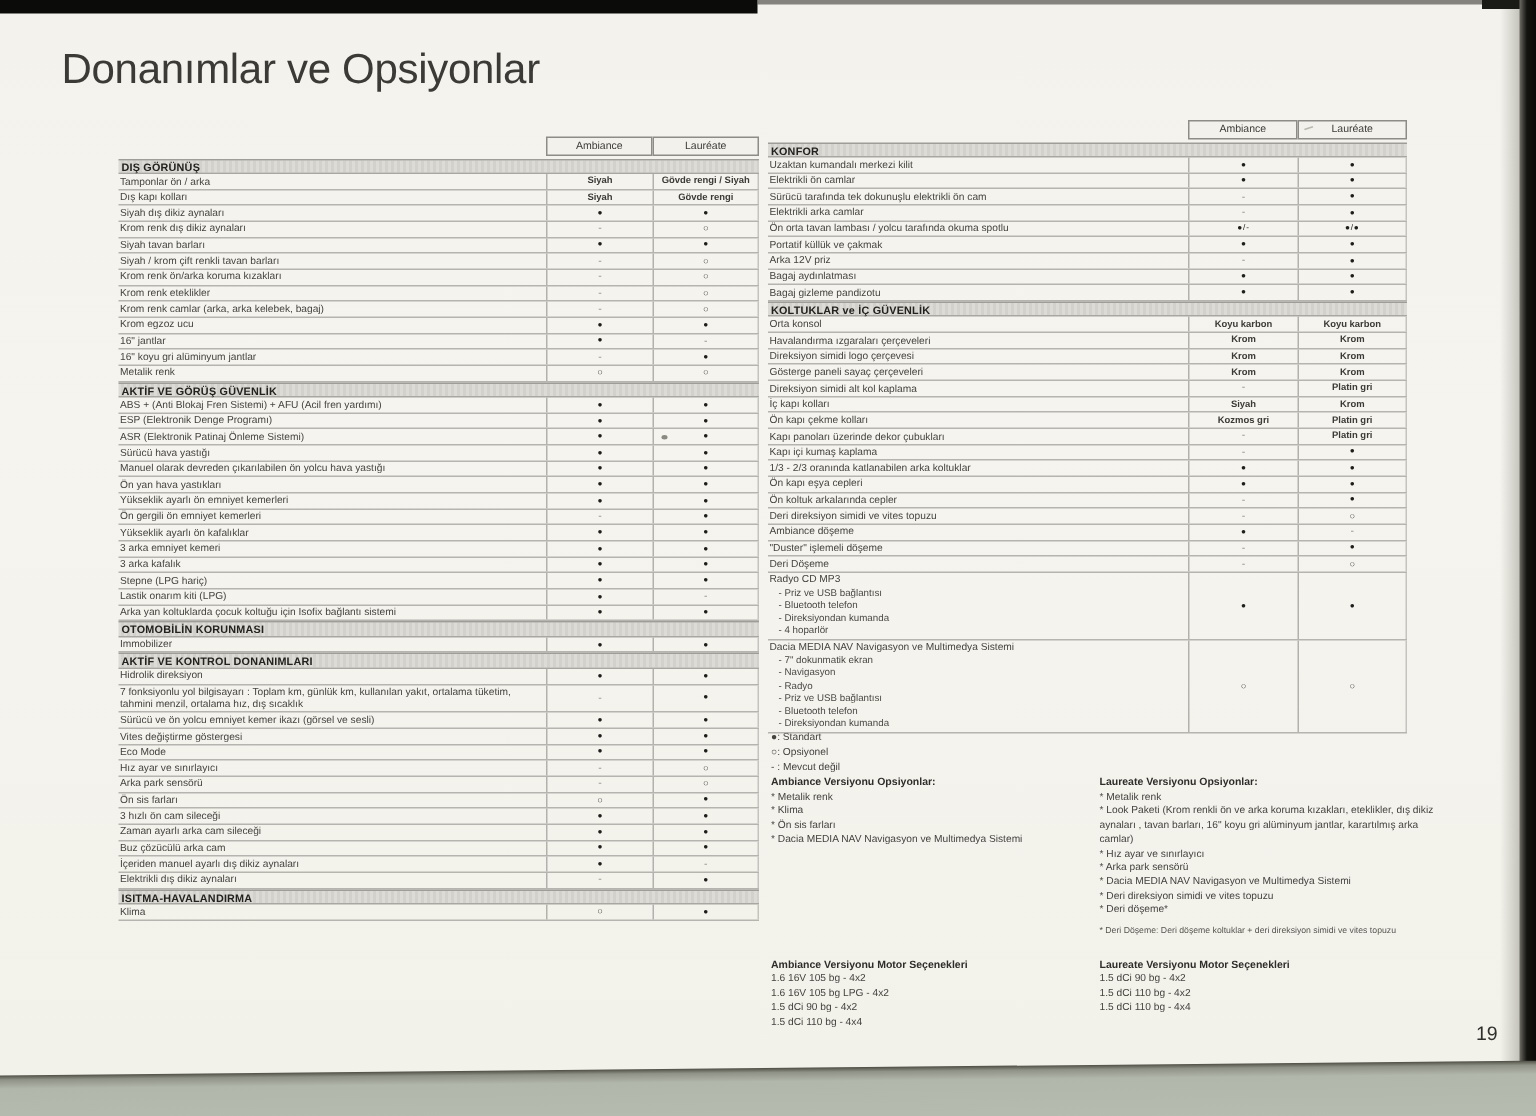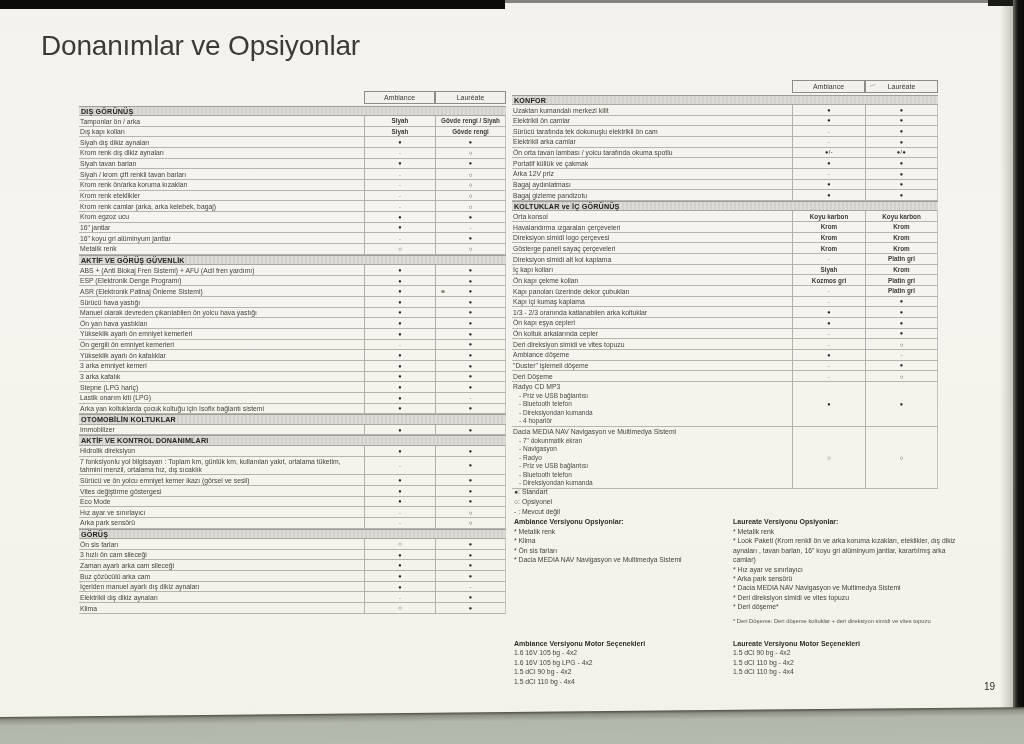--- a/index.html
+++ b/index.html
@@ -45,21 +45,21 @@
   .opt-amb { left:514px; top:518px; }
   .opt-lau { left:733px; top:518px; width:232px; }
   .opt-title { font-size:7px; font-weight:700; color:#2e2d29; margin-bottom:2px; }
   .opt-line { font-size:6.8px; color:#44433e; line-height:1.38; }
   .opt-foot { font-size:5.8px; color:#55544e; margin-top:7px; }
   .eng-block { position:absolute; width:220px; }
   .eng-amb { left:514px; top:640px; }
   .eng-lau { left:733px; top:640px; }
   .eng-title { font-size:7px; font-weight:700; color:#2e2d29; margin-bottom:1px; }
   .eng-line { font-size:6.8px; color:#45443f; line-height:1.42; }
-  .page-number { position:absolute; left:984px; top:681px; font-size:10px; color:#2f2f2c; }
+  .page-number { position:absolute; left:984px; top:681px; font-size:13px; color:#2f2f2c; }
 
   
   .art { position:absolute; }
   .art-top-left { left:0; top:0; width:505px; height:9px; background:#0b0b09; }
   .art-top-line { left:505px; top:0; width:519px; height:3px; background:rgba(40,40,36,0.55); }
   .art-top-right { left:988px; top:0; width:36px; height:6px; background:#1a1a17; }
   .art-right-shadow { left:1000px; top:0; width:14px; height:714px;
       background:linear-gradient(90deg,rgba(120,118,108,0) 0%,rgba(100,98,88,0.35) 100%); }
   .art-right { left:1013px; top:0; width:11px; height:716px;
       background:linear-gradient(90deg,#6d6c64 0%,#12120f 45%,#0a0a08 100%); }
@@ -214,21 +214,21 @@
         <div class="trow">
           <div class="tlabel">Lastik onarım kiti (LPG)</div>
           <div class="tval v-dot">●</div>
           <div class="tval v-dash">-</div>
         </div>
         <div class="trow">
           <div class="tlabel">Arka yan koltuklarda çocuk koltuğu için Isofix bağlantı sistemi</div>
           <div class="tval v-dot">●</div>
           <div class="tval v-dot">●</div>
         </div>
-        <div class="sbar">OTOMOBİLİN KOLTUKLAR</div>
+        <div class="sbar">OTOMOBİLİN KORUNMASI</div>
         <div class="trow">
           <div class="tlabel">Immobilizer</div>
           <div class="tval v-dot">●</div>
           <div class="tval v-dot">●</div>
         </div>
         <div class="sbar">AKTİF VE KONTROL DONANIMLARI</div>
         <div class="trow">
           <div class="tlabel">Hidrolik direksiyon</div>
           <div class="tval v-dot">●</div>
           <div class="tval v-dot">●</div>
@@ -256,21 +256,20 @@
         <div class="trow">
           <div class="tlabel">Hız ayar ve sınırlayıcı</div>
           <div class="tval v-dash">-</div>
           <div class="tval v-ring">○</div>
         </div>
         <div class="trow">
           <div class="tlabel">Arka park sensörü</div>
           <div class="tval v-dash">-</div>
           <div class="tval v-ring">○</div>
         </div>
-        <div class="sbar">GÖRÜŞ</div>
         <div class="trow">
           <div class="tlabel">Ön sis farları</div>
           <div class="tval v-ring">○</div>
           <div class="tval v-dot">●</div>
         </div>
         <div class="trow">
           <div class="tlabel">3 hızlı ön cam sileceği</div>
           <div class="tval v-dot">●</div>
           <div class="tval v-dot">●</div>
         </div>
@@ -287,20 +286,21 @@
         <div class="trow">
           <div class="tlabel">İçeriden manuel ayarlı dış dikiz aynaları</div>
           <div class="tval v-dot">●</div>
           <div class="tval v-dash">-</div>
         </div>
         <div class="trow">
           <div class="tlabel">Elektrikli dış dikiz aynaları</div>
           <div class="tval v-dash">-</div>
           <div class="tval v-dot">●</div>
         </div>
+        <div class="sbar">ISITMA-HAVALANDIRMA</div>
         <div class="trow">
           <div class="tlabel">Klima</div>
           <div class="tval v-ring">○</div>
           <div class="tval v-dot">●</div>
         </div>
       </div>
 
     <div class="spec-table right">
         <div class="thead">
           <div class="thcell">Ambiance</div>
@@ -345,21 +345,21 @@
         <div class="trow">
           <div class="tlabel">Bagaj aydınlatması</div>
           <div class="tval v-dot">●</div>
           <div class="tval v-dot">●</div>
         </div>
         <div class="trow">
           <div class="tlabel">Bagaj gizleme pandizotu</div>
           <div class="tval v-dot">●</div>
           <div class="tval v-dot">●</div>
         </div>
-        <div class="sbar">KOLTUKLAR ve İÇ GÖRÜNÜŞ</div>
+        <div class="sbar">KOLTUKLAR ve İÇ GÜVENLİK</div>
         <div class="trow">
           <div class="tlabel">Orta konsol</div>
           <div class="tval v-word">Koyu karbon</div>
           <div class="tval v-word">Koyu karbon</div>
         </div>
         <div class="trow">
           <div class="tlabel">Havalandırma ızgaraları çerçeveleri</div>
           <div class="tval v-word">Krom</div>
           <div class="tval v-word">Krom</div>
         </div>

